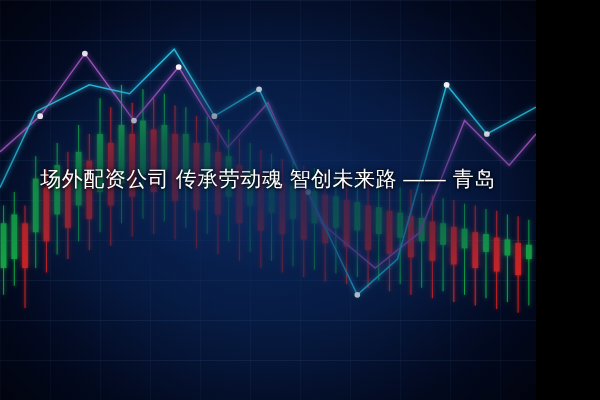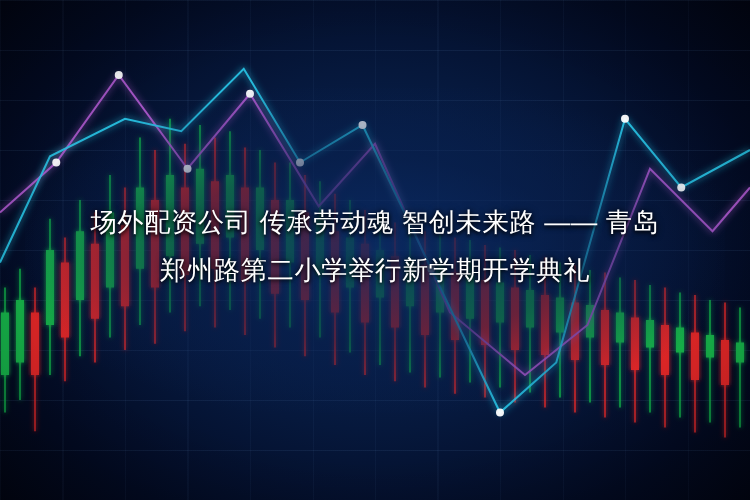--- a/index.html
+++ b/index.html
@@ -2,21 +2,21 @@
 <html><head>
 <meta charset="utf-8">
 <style>
   html, body {
     margin: 0;
     padding: 0;
     background: #000;
   }
   #stage {
     position: relative;
-    width: 600px;
+    width: 536px;
     height: 400px;
     overflow: hidden;
     background: radial-gradient(ellipse 70% 80% at 50% 50%, #0a2a5e 0%, #06183c 45%, #020a22 75%, #01030f 100%);
     font-family: "Liberation Sans", sans-serif;
   }
   
   #vignette {
     position: absolute;
     inset: 0;
     background:
@@ -230,16 +230,15 @@
         <circle cx="500" cy="95" r="3.2" fill="#ffffff" opacity="0.95"></circle>
         <circle cx="545" cy="150" r="3.2" fill="#ffffff" opacity="0.95"></circle>
       </g>
   </svg>
 
   <div id="glow-center"></div>
   <div id="vignette"></div>
 
   <div id="headline">
     <span class="line">场外配资公司 传承劳动魂 智创未来路 —— 青岛</span>
-    <span class="line">郑州路第二小学举行新学期开学典礼</span>
   </div>
 
 </div>
 
 </body></html>

